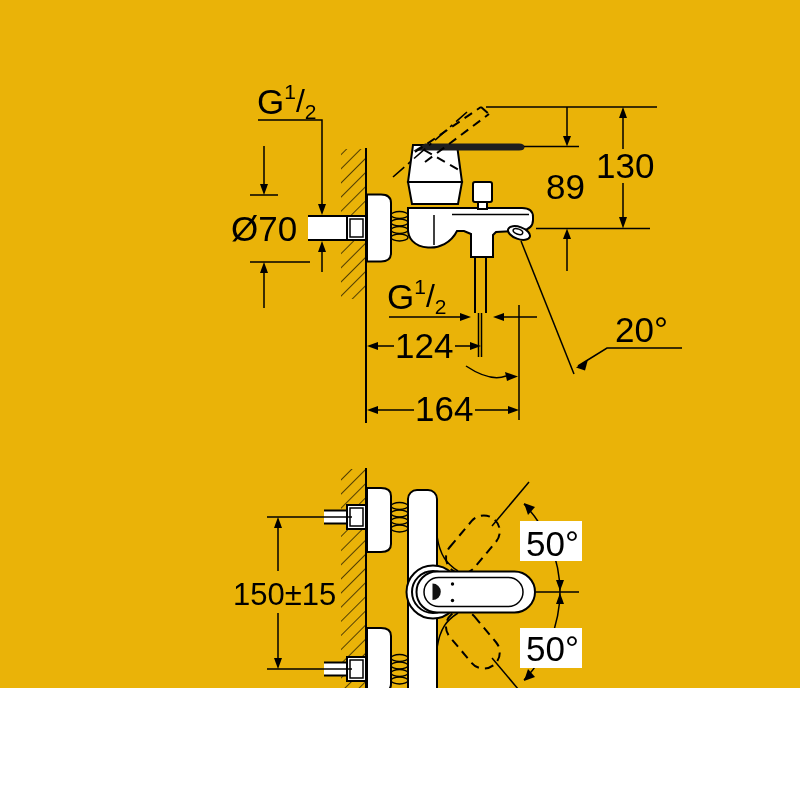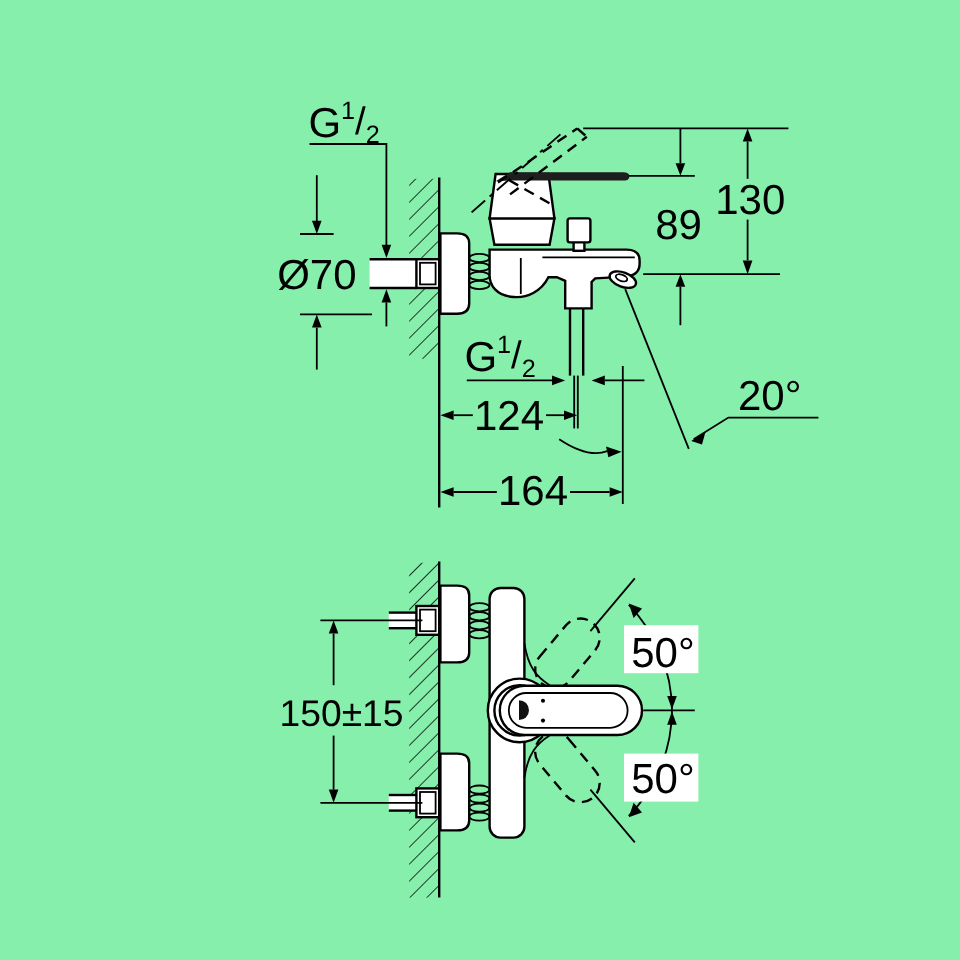--- a/index.html
+++ b/index.html
@@ -1,16 +1,16 @@
 <!DOCTYPE html>
 <html><head>
 <meta charset="utf-8">
 <style>
   html,body{margin:0;padding:0;background:#ffffff;}
-  .stage{width:800px;height:800px;background:#86efac;position:relative;font-family:"Liberation Sans",sans-serif;text-align:right;}
+  .stage{width:800px;height:688px;background:#eab308;position:relative;font-family:"Liberation Sans",sans-serif;text-align:right;}
   .ln{stroke:#000;fill:none;stroke-width:2;}
   .thin{stroke:#000;fill:none;stroke-width:1.5;}
   .dash{stroke:#000;fill:none;stroke-width:2;stroke-dasharray:9 6;}
   .dashdot{stroke:#000;fill:none;stroke-width:1.6;stroke-dasharray:15 5 3 5;}
   .wh{fill:#fff;stroke:#000;stroke-width:2;}
   .arr{fill:#000;stroke:none;}
   .t{font-family:"Liberation Sans",sans-serif;font-size:35px;fill:#000;}
   .tm{font-family:"Liberation Sans",sans-serif;font-size:31px;fill:#000;}
 </style>
 </head>

